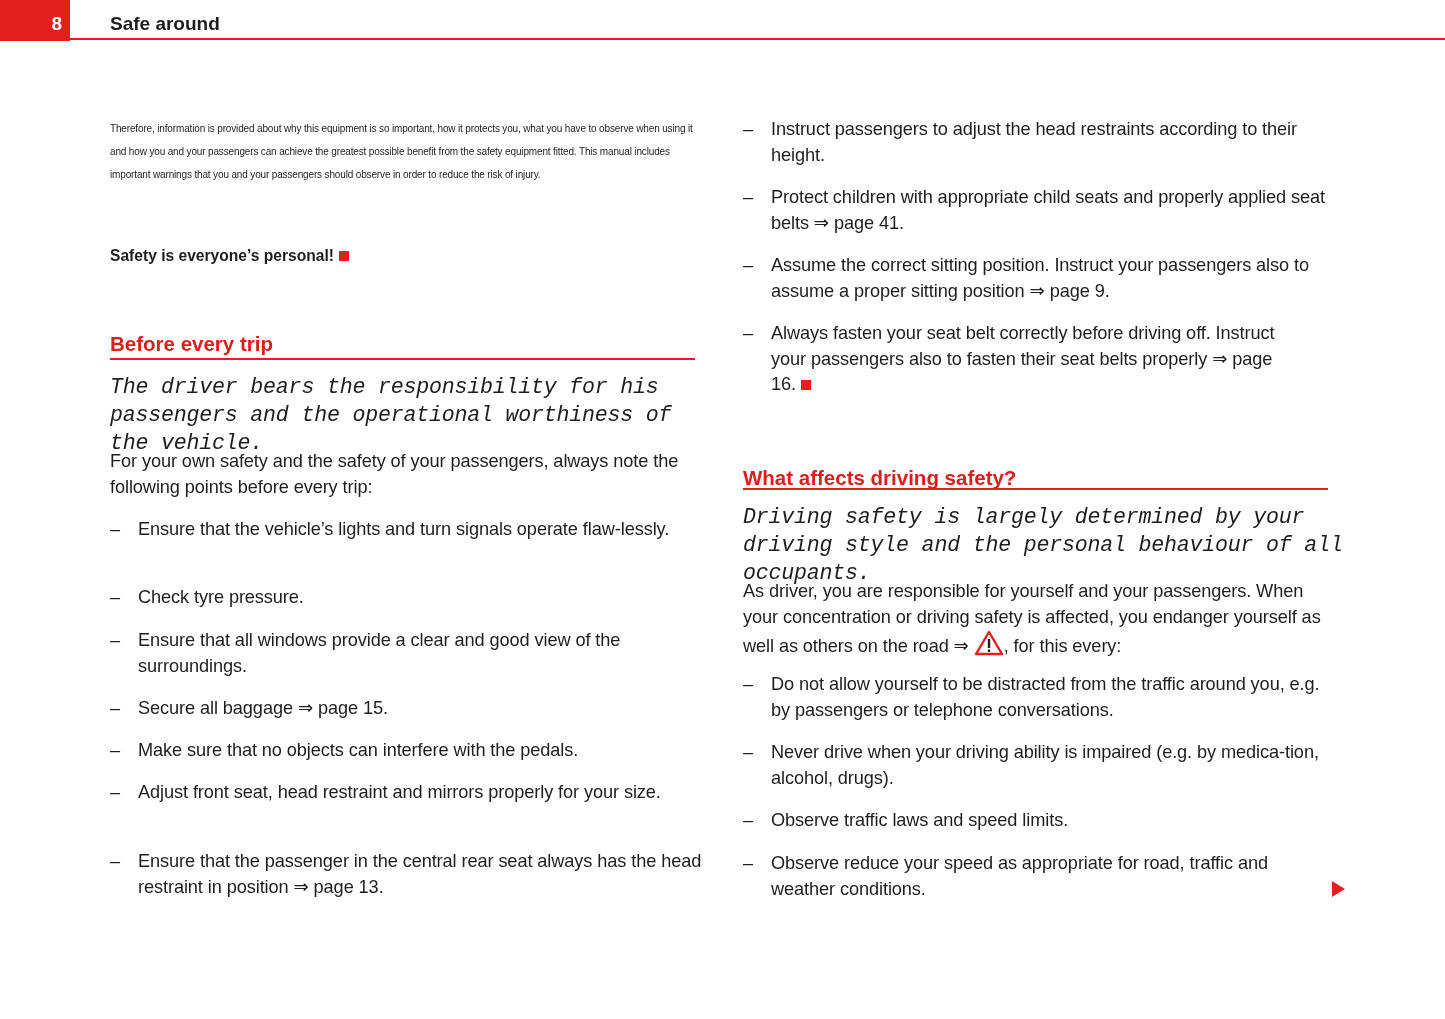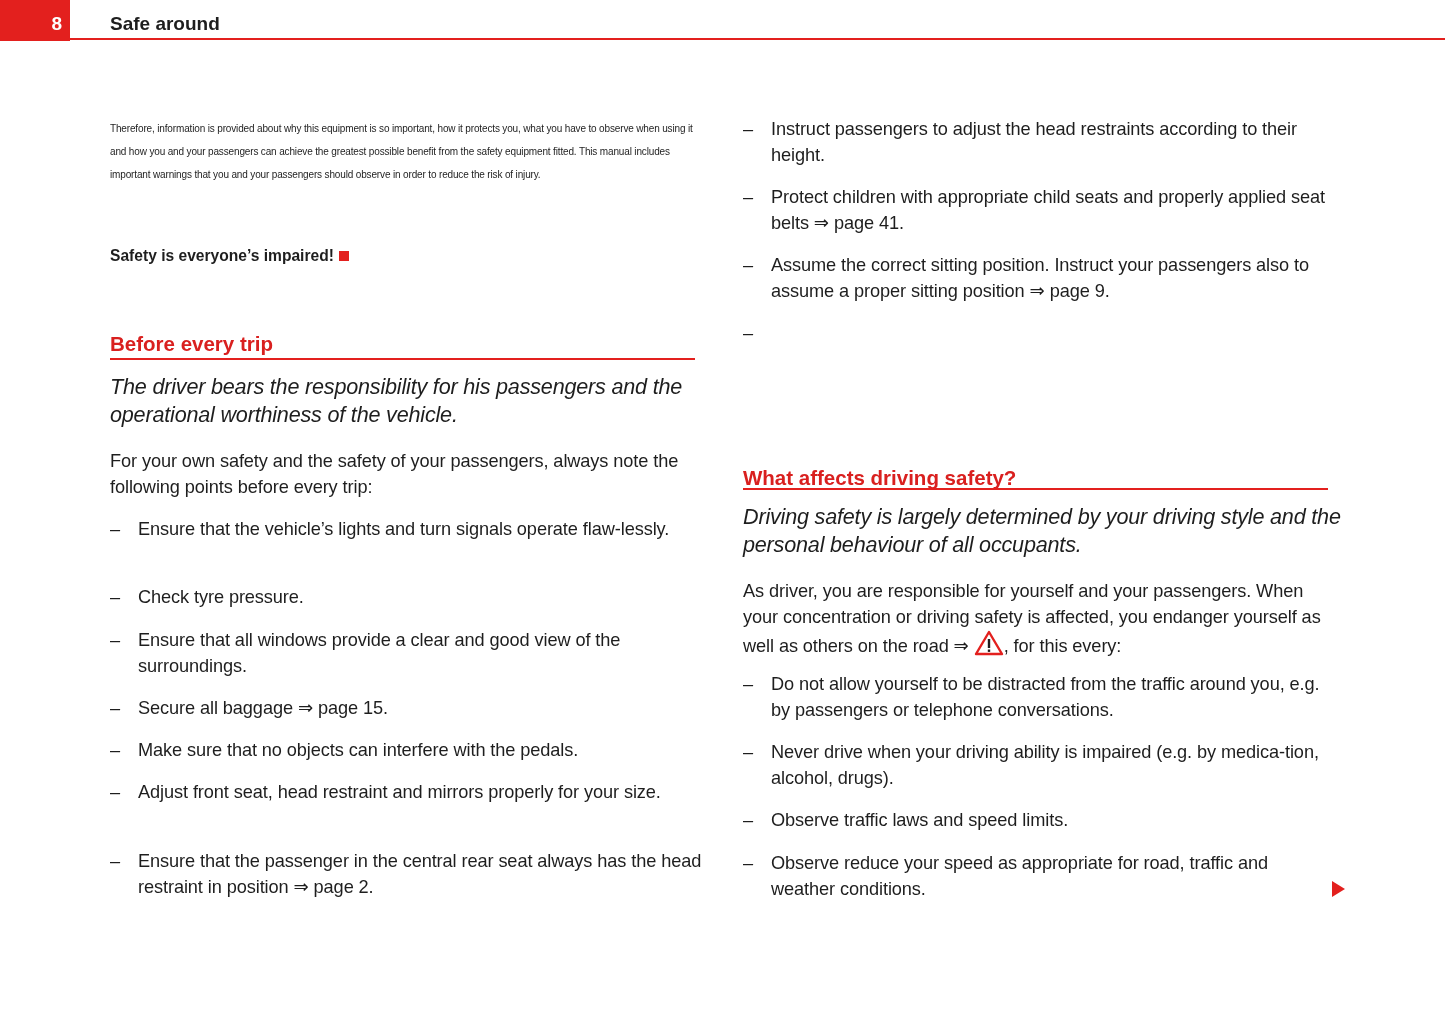--- a/index.html
+++ b/index.html
@@ -95,20 +95,21 @@
     width: 585px;
   }
   .lead-text {
     position: absolute;
     width: 600px;
     font-style: italic;
     font-size: 21.6px;
     line-height: 28px;
     color: #1e1e1e;
     letter-spacing: -0.2px;
+    font-family: Liberation Mono, monospace;
   }
   .body-text {
     position: absolute;
     width: 600px;
     font-size: 18.2px;
     line-height: 25.5px;
     color: #1e1e1e;
     letter-spacing: -0.1px;
   }
   .bullet-item {
@@ -150,21 +151,21 @@
 <div class="header-bar">
   <div class="page-num-box">
     <span class="page-num">8</span>
   </div>
   <div class="header-rule"></div>
   <span class="chapter-title">Safe around</span>
 </div>
 
 <div class="intro-text">Therefore, information is provided about why this equipment is so important, how it protects you, what you have to observe when using it and how you and your passengers can achieve the greatest possible benefit from the safety equipment fitted. This manual includes important warnings that you and your passengers should observe in order to reduce the risk of injury.</div>
 <div class="intro-bold">
-  <span>Safety is everyone’s impaired!</span><span class="end-square"></span>
+  <span>Safety is everyone’s personal!</span><span class="end-square"></span>
 </div>
 
 <div class="section-heading" style="left:110px; top:331px;text-align:center;">Before every trip</div>
 <div class="section-rule" style="left:110px; top:358px;"></div>
 <div class="lead-text" style="left:110px; top:373px; width:600px;">The driver bears the responsibility for his passengers and the operational worthiness of the vehicle.</div>
 <div class="body-text" style="left:110px; top:449px; width:590px;">For your own safety and the safety of your passengers, always note the following points before every trip:</div>
 
 <div class="bullet-item" style="left:110px; top:517px; width:590px;">
   <span class="bullet-dash">–</span>
   <span class="bullet-text">Ensure that the vehicle’s lights and turn signals operate flaw-lessly.</span>
@@ -184,37 +185,38 @@
 <div class="bullet-item" style="left:110px; top:738px; width:590px;">
   <span class="bullet-dash">–</span>
   <span class="bullet-text">Make sure that no objects can interfere with the pedals.</span>
 </div>
 <div class="bullet-item" style="left:110px; top:780px; width:590px;">
   <span class="bullet-dash">–</span>
   <span class="bullet-text">Adjust front seat, head restraint and mirrors properly for your size.</span>
 </div>
 <div class="bullet-item" style="left:110px; top:849px; width:595px;">
   <span class="bullet-dash">–</span>
-  <span class="bullet-text">Ensure that the passenger in the central rear seat always has the head restraint in position ⇒ page 2.</span>
+  <span class="bullet-text">Ensure that the passenger in the central rear seat always has the head restraint in position ⇒ page 13.</span>
 </div>
 
 <div class="bullet-item" style="left:743px; top:117px; width:590px;">
   <span class="bullet-dash">–</span>
   <span class="bullet-text">Instruct passengers to adjust the head restraints according to their height.</span>
 </div>
 <div class="bullet-item" style="left:743px; top:185px; width:590px;">
   <span class="bullet-dash">–</span>
   <span class="bullet-text">Protect children with appropriate child seats and properly applied seat belts ⇒ page 41.</span>
 </div>
 <div class="bullet-item" style="left:743px; top:253px; width:590px;">
   <span class="bullet-dash">–</span>
   <span class="bullet-text">Assume the correct sitting position. Instruct your passengers also to assume a proper sitting position ⇒ page 9.</span>
 </div>
 <div class="bullet-item" style="left:743px; top:321px; width:590px;">
   <span class="bullet-dash">–</span>
+  <span class="bullet-text" style="width:520px;"><span>Always fasten your seat belt correctly before driving off. Instruct your passengers also to fasten their seat belts properly ⇒ page 16.</span><span class="end-square"></span></span>
 </div>
 
 <div class="section-heading" style="left:743px; top:465px;">What affects driving safety?</div>
 <div class="section-rule" style="left:743px; top:488px;"></div>
 <div class="lead-text" style="left:743px; top:503px; width:600px;">Driving safety is largely determined by your driving style and the personal behaviour of all occupants.</div>
 <div class="body-text" style="left:743px; top:579px; width:595px;">
   <span>As driver, you are responsible for yourself and your passengers. When your concentration or driving safety is affected, you endanger yourself as well as others on the road ⇒ </span><svg class="warning-icon" viewBox="0 0 30 26">
       <polygon points="15,2 28,24 2,24" fill="none" stroke="#e3201e" stroke-width="2.4" stroke-linejoin="round"></polygon>
       <rect x="13.8" y="9" width="2.4" height="9" fill="#1e1e1e"></rect>
       <rect x="13.8" y="19.5" width="2.4" height="2.4" fill="#1e1e1e"></rect>

